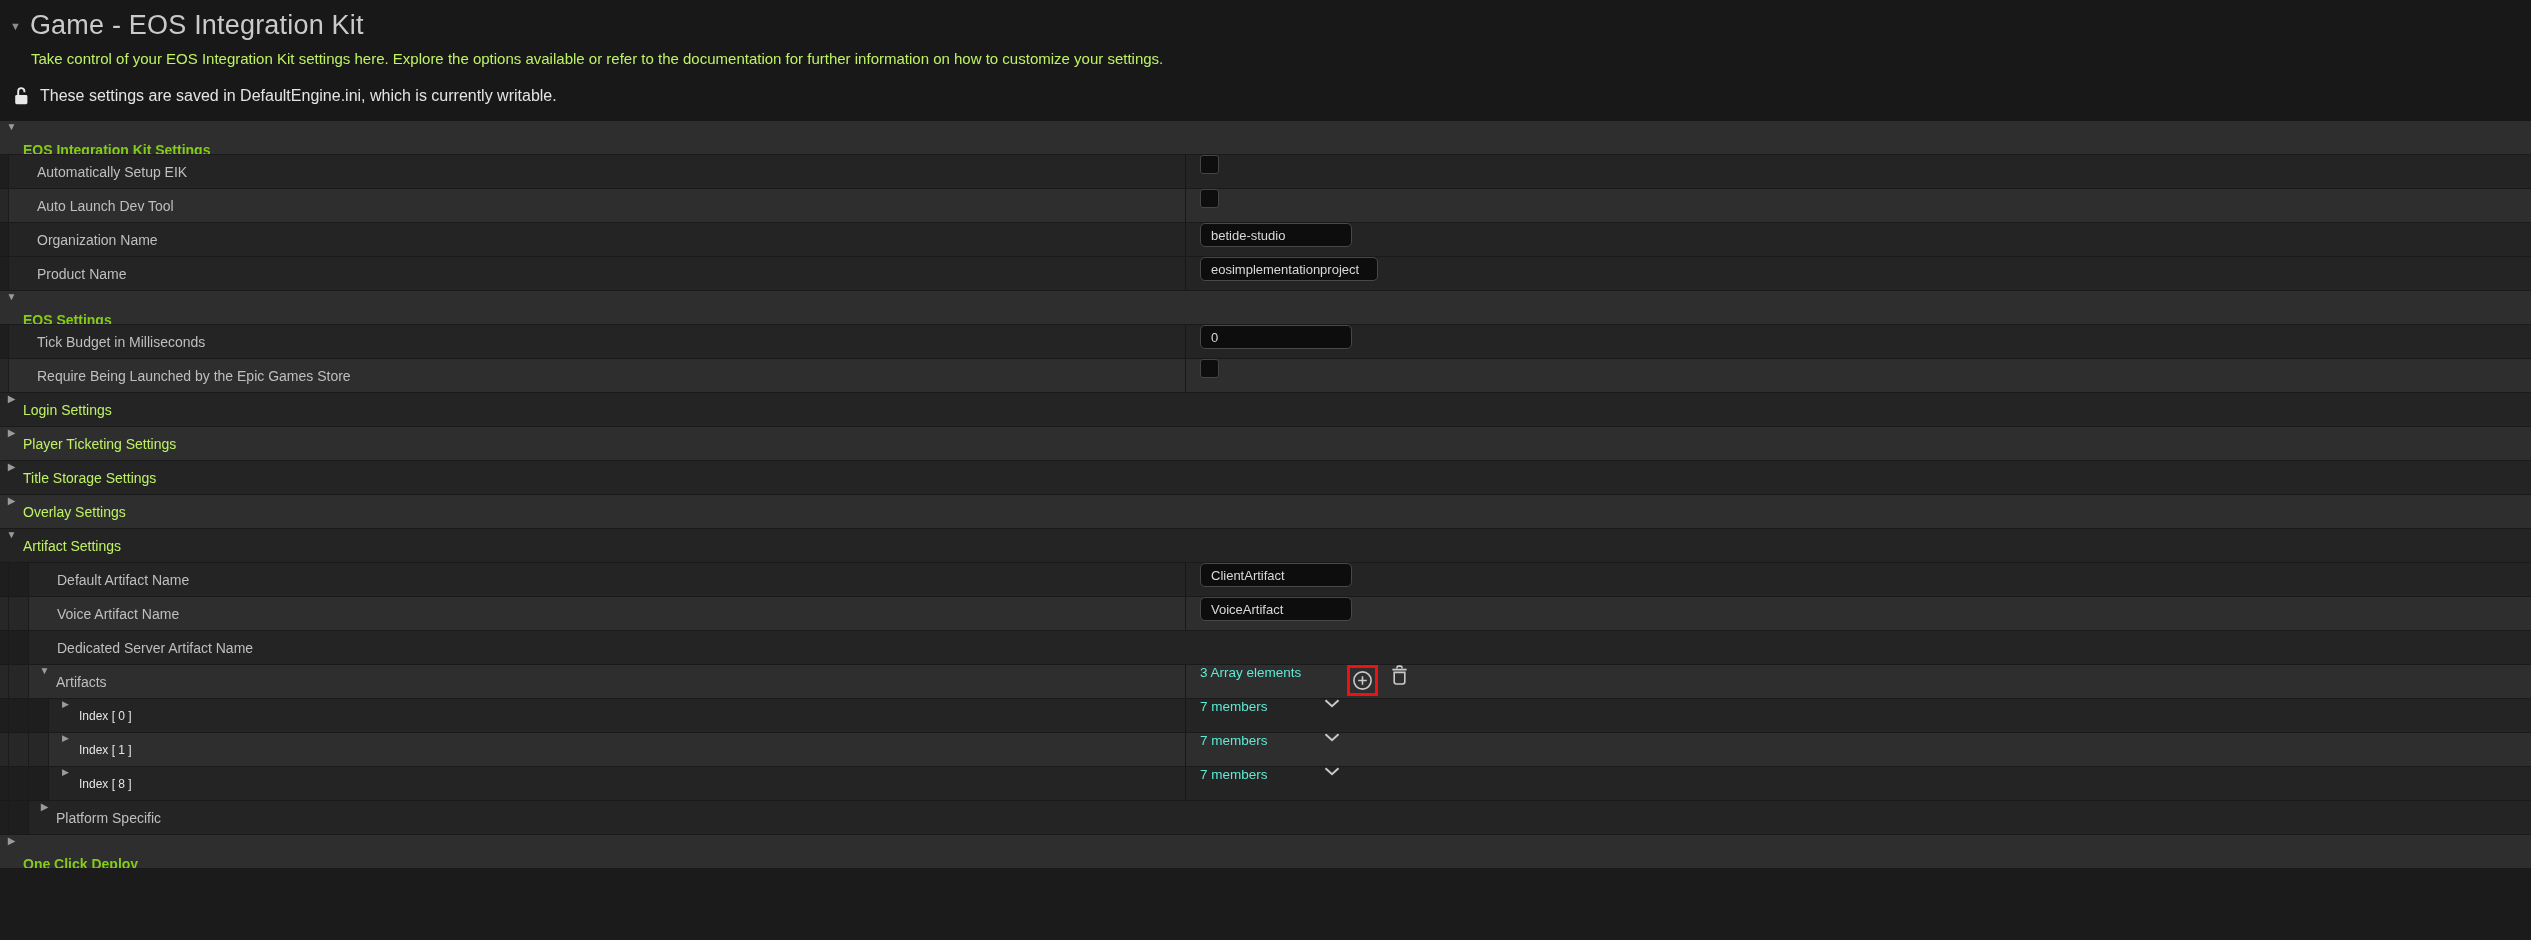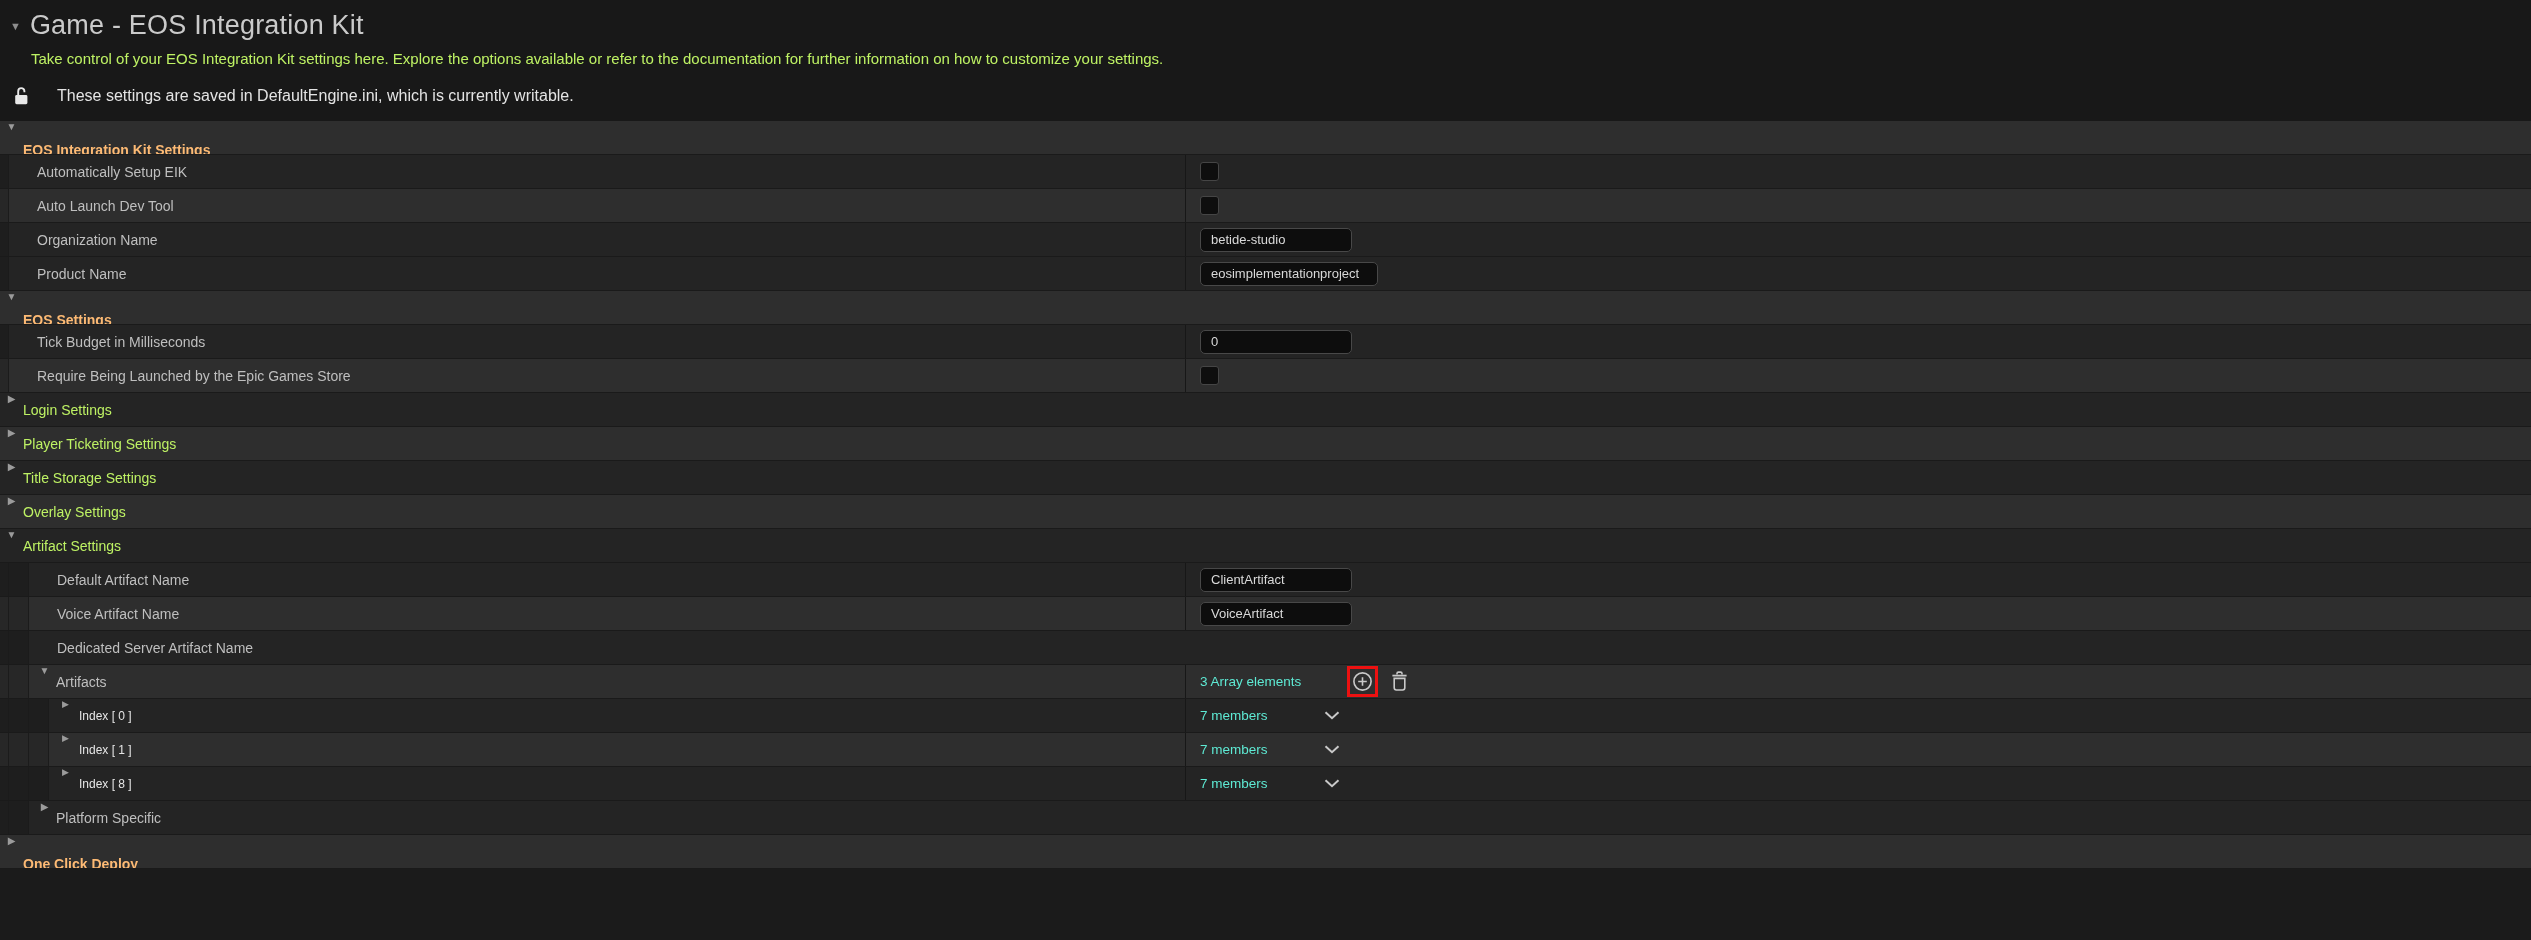--- a/index.html
+++ b/index.html
@@ -1,41 +1,41 @@
 <!DOCTYPE html>
 <html><head>
 <meta charset="utf-8">
 <style>
   html,body{margin:0;padding:0;background:#181818;width:2531px;height:940px;overflow:hidden;
     font-family:"Liberation Sans","DejaVu Sans",sans-serif;-webkit-font-smoothing:antialiased;}
   .topbar{display:flex;align-items:center;padding:10px 0 0 10px;}
   .title-tri{font-size:11px;color:#8d8d8d;margin-right:9px;flex:none;}
   .page-title{font-size:27px;font-weight:400;color:#cacaca;margin:0;letter-spacing:.2px;}
   .subtitle{margin:9px 0 0 31px;font-size:15px;color:#bef264;}
-  .ini-note{display:flex;align-items:center;gap:28px;margin:19px 0 15px 14px;}
+  .ini-note{display:flex;align-items:center;gap:11px;margin:19px 0 15px 14px;}
   .ini-note span{font-size:16px;color:#e4e4e4;}
 
   .rows{width:2531px;}
   .row{display:flex;align-items:stretch;height:33px;border-bottom:1px solid #1a1a1a;background:#242424;}
   .row.lt{background:#2e2e2e;}
   .g{flex:none;width:19px;border-right:1px solid #1b1b1b;background:rgba(0,0,0,.14);}
   .g.g0{width:8px;}
   .lbl{flex:1 1 auto;display:flex;align-items:center;overflow:hidden;white-space:nowrap;}
   .tri{flex:none;width:13px;text-align:center;font-size:10px;color:#9b9b9b;}
   .cat .tri{margin-left:5px;margin-right:5px;}
-  .cat-b .cat-txt{font-size:14px;font-weight:bold;color:#fdba74;margin-top:24px;}
+  .cat-b .cat-txt{font-size:14px;font-weight:bold;color:#84cc16;margin-top:24px;}
   .cat-r .cat-txt{font-size:14px;color:#bef264;}
   .prop1 .lbl{padding-left:28px;}
   .prop2 .lbl{padding-left:28px;align-items:center;}
   .prop-txt{font-size:14px;color:#bfbfbf;}
   .sub .tri{margin-left:9px;margin-right:5px;}
   .idx .tri{margin-left:10px;margin-right:7px;font-size:9px;}
   .idx-txt{font-size:12px;color:#e5e5e5;}
 
-  .val{flex:none;width:1346px;display:flex;align-items:center;padding-left:14px;box-sizing:border-box;}
+  .val{flex:none;width:1346px;display:flex;align-items:flex-start;padding-left:14px;box-sizing:border-box;}
   .row.has-split .val{border-left:1px solid #171717;}
   .field{height:24px;background:#0d0d0d;border:1px solid #484848;border-radius:5px;color:#d9d9d9;
     font-size:13px;padding:0 10px;box-sizing:border-box;font-family:inherit;outline:none;}
   .w1{width:152px}.w2{width:178px}.w3{width:168px}
   .checkbox{width:19px;height:19px;background:#0e0e0e;border:1px solid #454545;border-radius:3px;box-sizing:border-box;}
   .arr-txt{font-size:13.5px;color:#5eead4;}
   .red-box{display:flex;align-items:center;justify-content:center;border:3px solid #ed1111;padding:2px;margin-left:46px;}
   .icon-btn{display:flex;align-items:center;justify-content:center;background:none;border:none;padding:0;cursor:pointer;}
   .trash-btn{margin-left:12px;}
   .chev-btn{margin-left:56px;}

